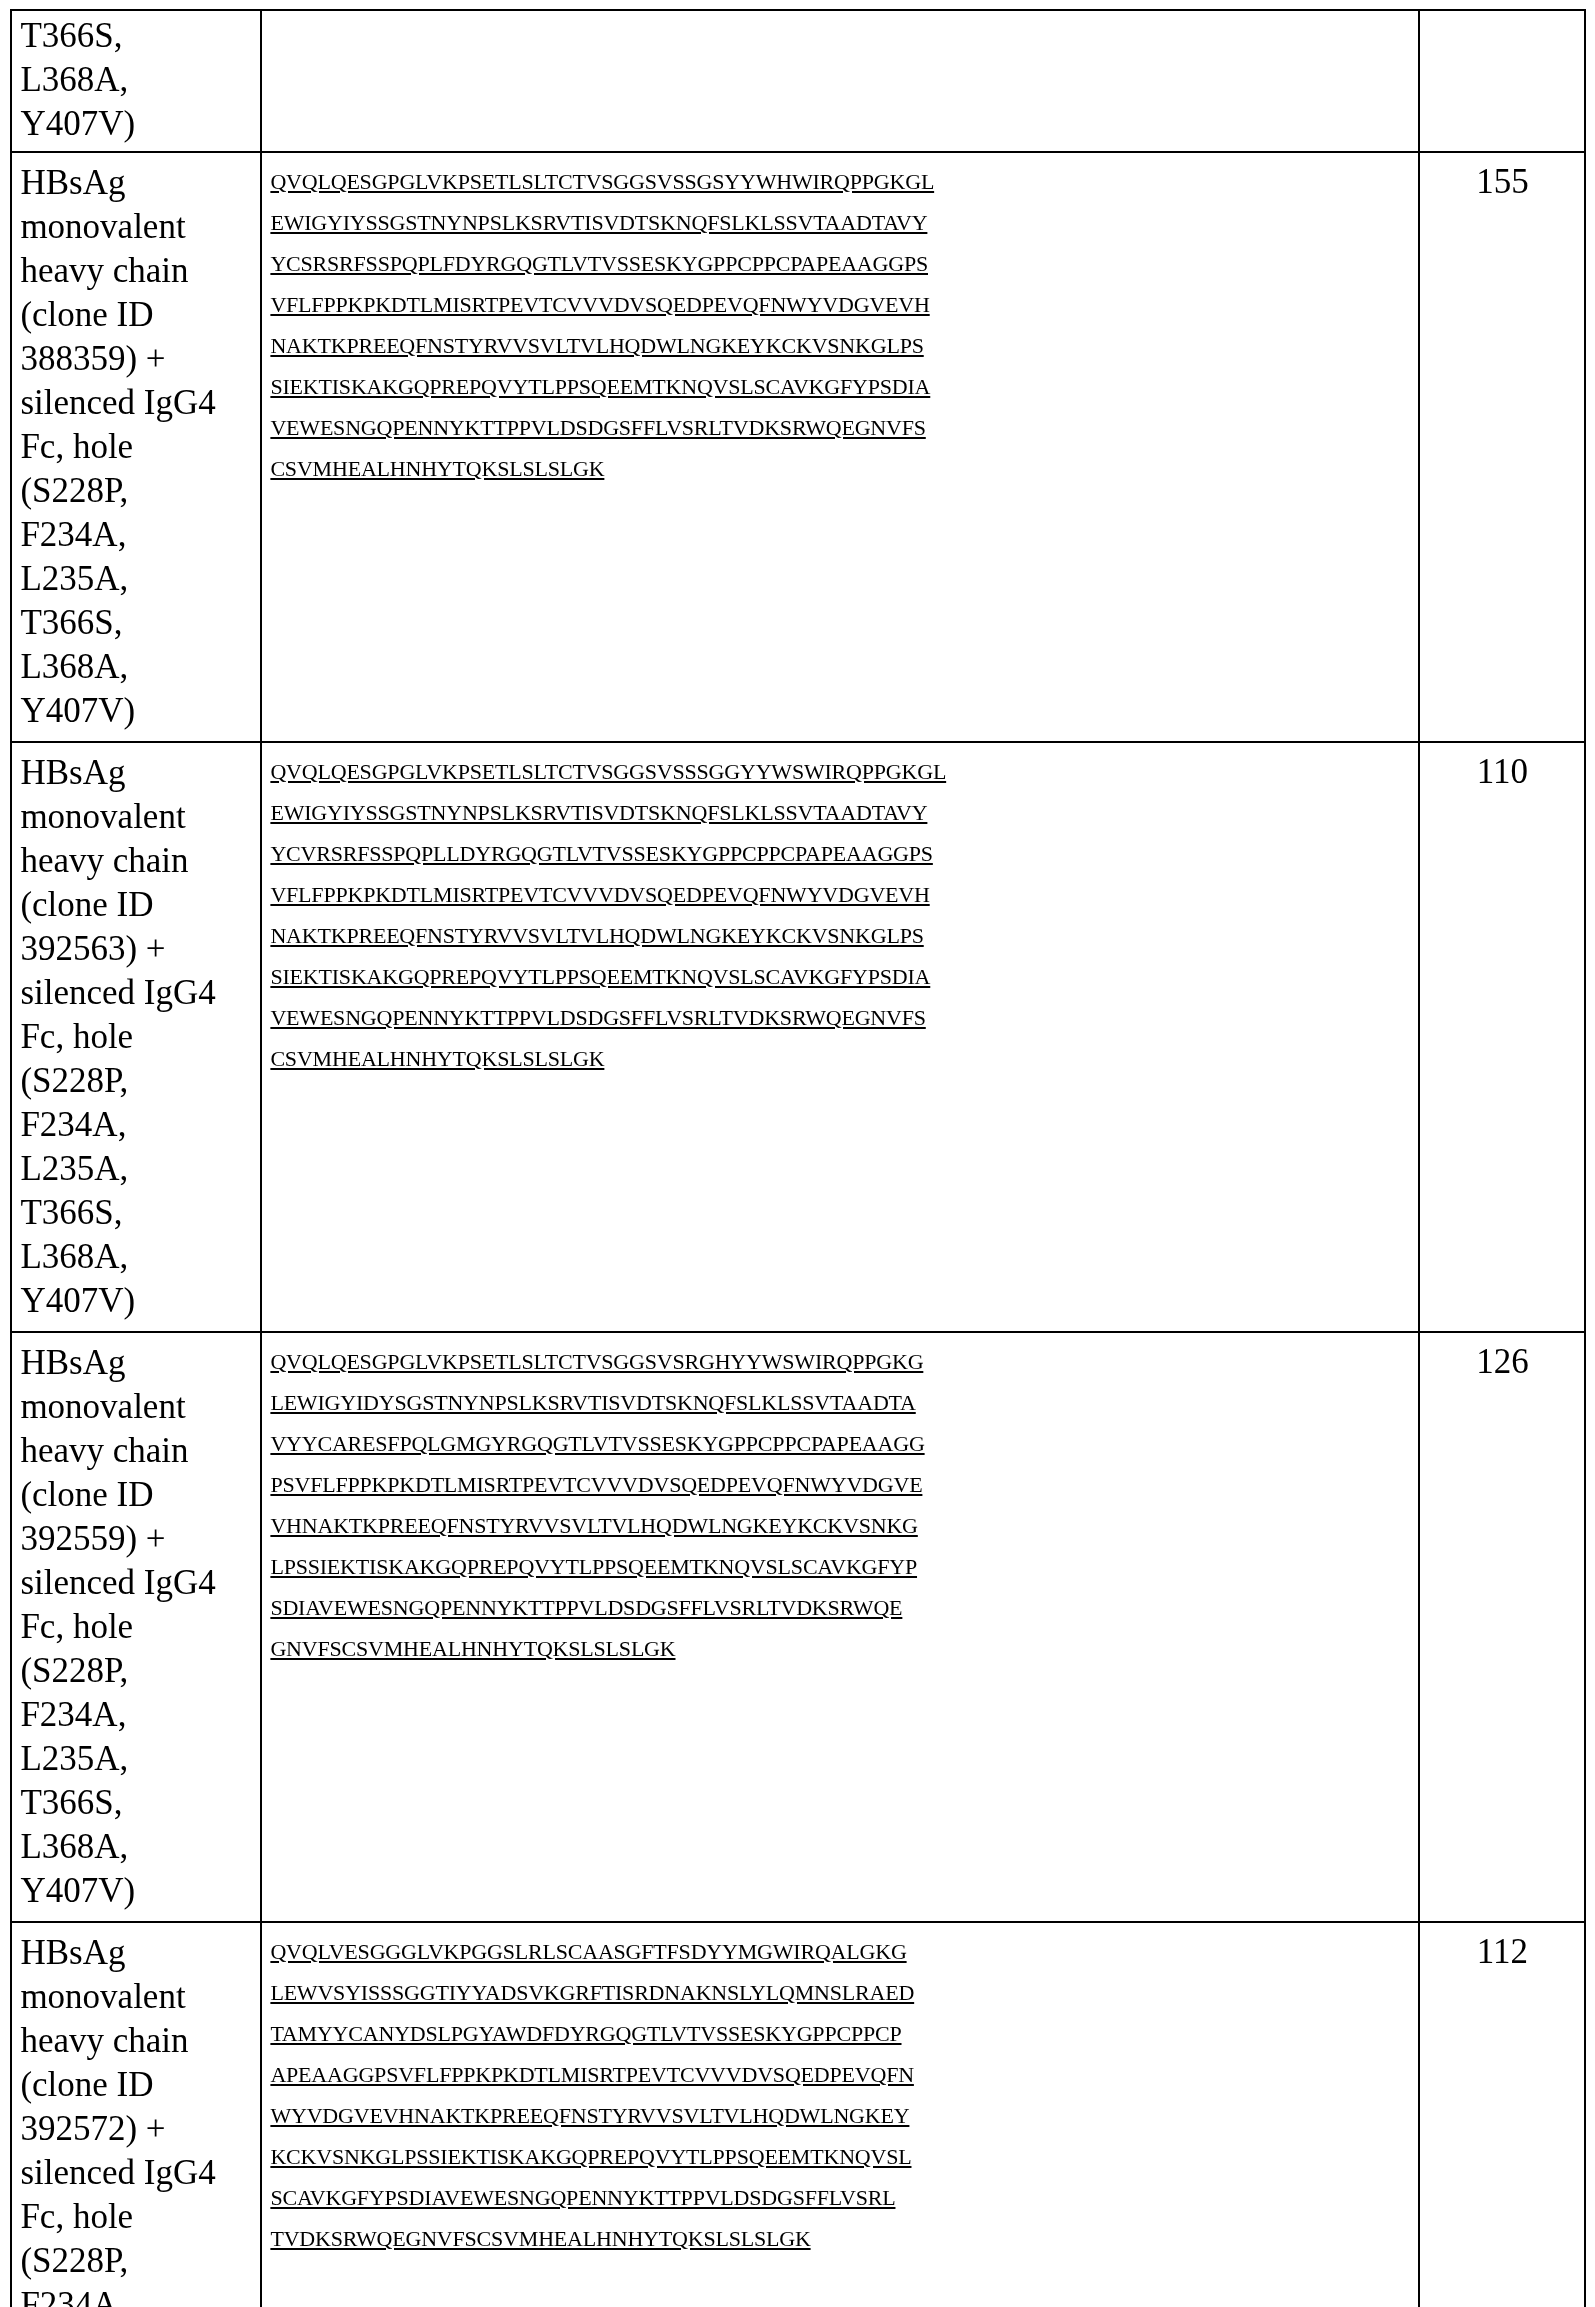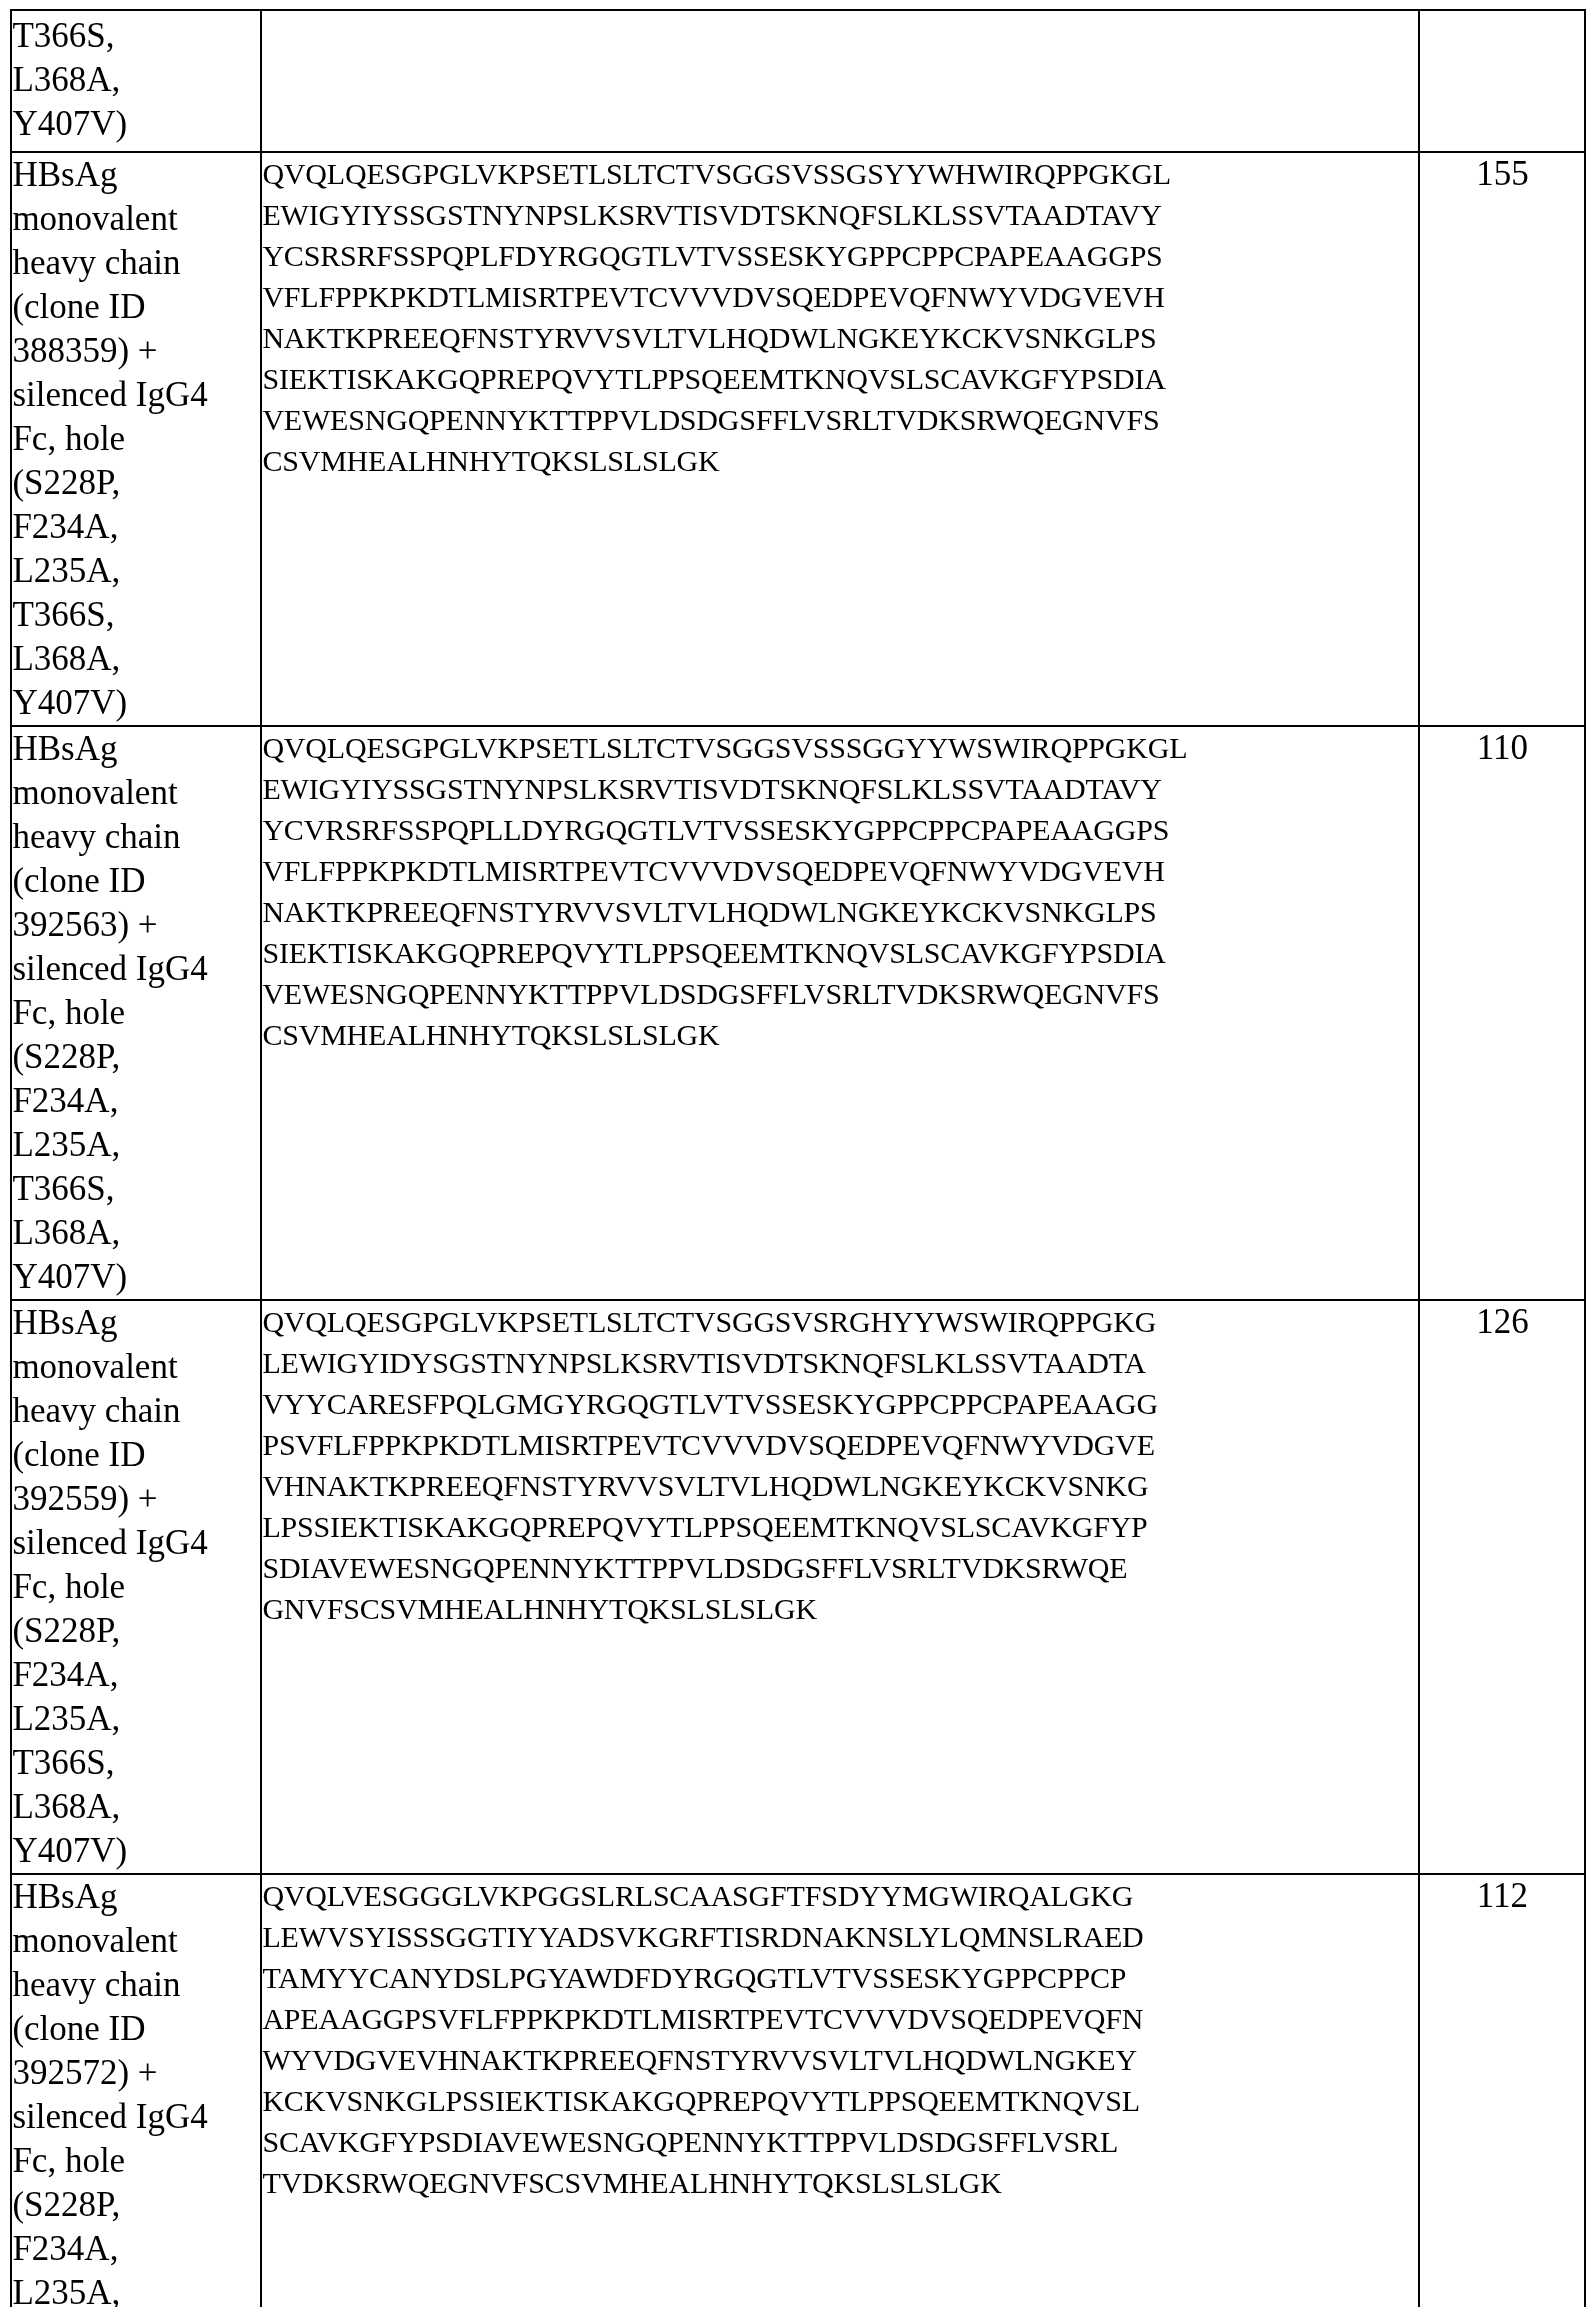--- a/index.html
+++ b/index.html
@@ -26,42 +26,43 @@
   table.seq-table {
     border-collapse: collapse;
     width: 1574px;
     table-layout: fixed;
     margin: 0;
   }
 
   table.seq-table td {
     border: 2.6px solid #000000;
     vertical-align: top;
-    padding: 0;
+    padding: 8px;
   }
 
   col.col-desc  { width: 250px; }
   col.col-seq   { width: 1158px; }
   col.col-num   { width: 166px; }
 
   .cell-desc {
     font-size: 35px;
     line-height: 44px;
     padding: 5.2px 7px 8.7px 12px;
     word-wrap: break-word;
     white-space: pre-line;
   }
 
   .cell-seq {
-    font-size: 30px;
+    font-size: 22px;
     line-height: 41px;
     padding: 7px 5.2px 12px 12px;
     letter-spacing: -0.2px;
     white-space: pre-line;
     word-break: break-all;
+    text-decoration: underline;
   }
 
   .cell-num {
     font-size: 35px;
     line-height: 42px;
     padding: 7px 8.7px 8.7px 8.7px;
     text-align: center;
   }
 
   .cell-empty {

